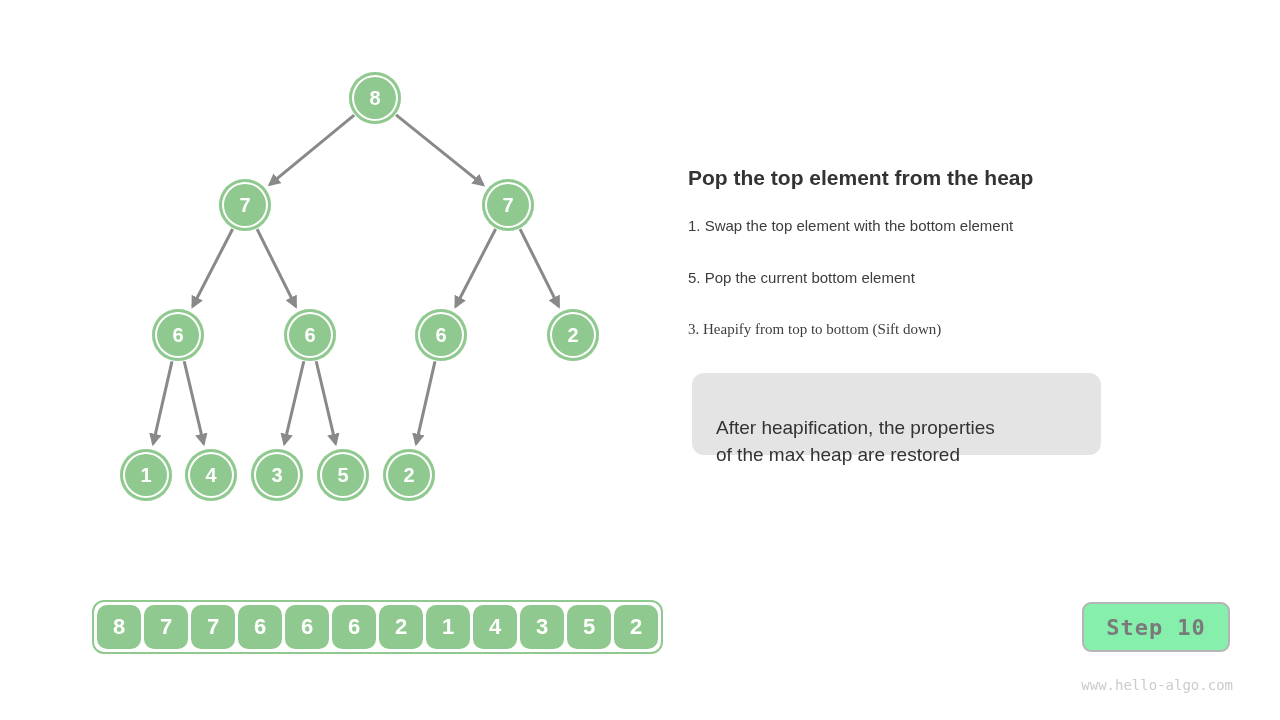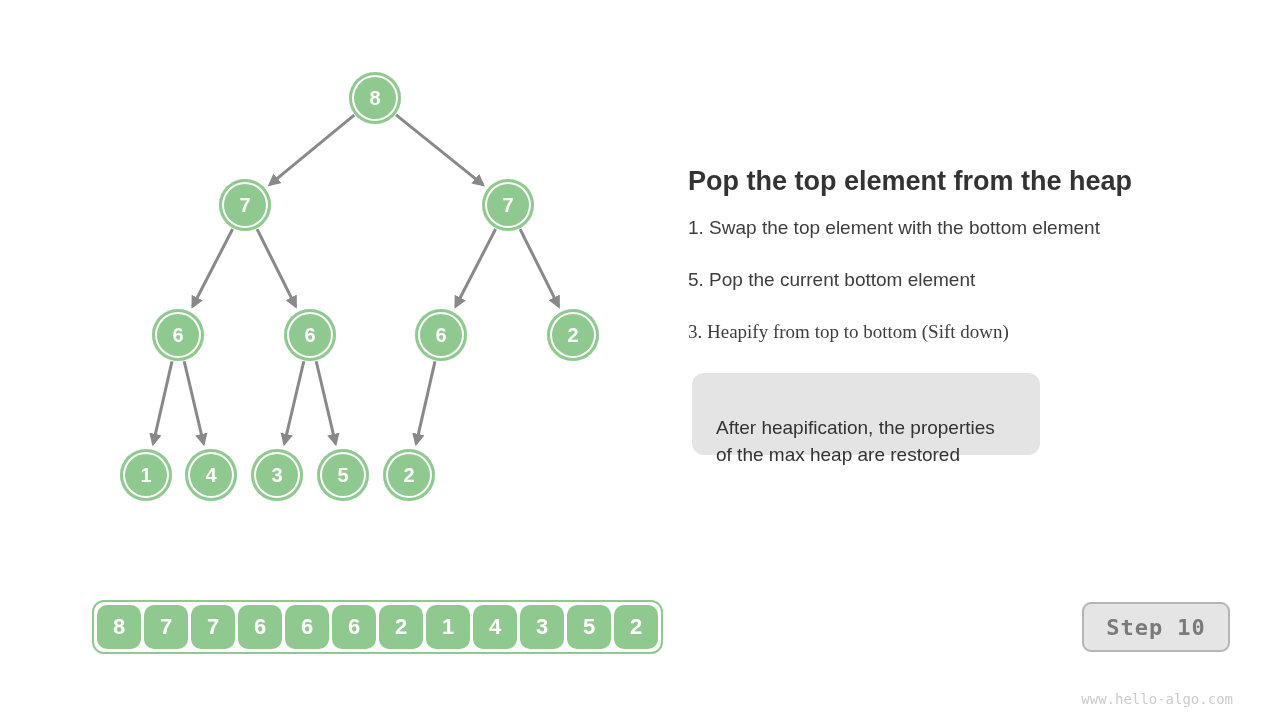--- a/index.html
+++ b/index.html
@@ -27,39 +27,39 @@
     font-weight: bold;
     display: flex;
     align-items: center;
     justify-content: center;
   }
 
   
   .panel-title {
     position: absolute;
     left: 688px; top: 166px;
-    font-size: 27px;
+    font-size: 21px;
     font-weight: bold;
     color: #333333;
     white-space: nowrap;
   }
   .panel-step {
     position: absolute;
     left: 688px;
-    font-size: 19px;
+    font-size: 15px;
     color: #3d3d3d;
     white-space: nowrap;
   }
   .panel-step.s0 { top: 217px; }
   .panel-step.s1 { top: 269px; }
   .panel-step.s2 { top: 321px; font-family: Liberation Serif, serif; }
   .note-box {
     position: absolute;
     left: 692px; top: 373px;
-    width: 348px; height: 82px;
+    width: 409px; height: 82px;
     background: #e4e4e4;
     border-radius: 12px;
     color: #333333;
     font-size: 19px;
     line-height: 27px;
     padding: 14px 0 0 24px;
     white-space: pre-line;
   }
 
   
@@ -85,33 +85,33 @@
     justify-content: center;
   }
 
   
   .step-badge {
     position: absolute;
     left: 1082px; top: 602px;
     width: 148px; height: 50px;
     border: 2px solid #b5b5b5;
     border-radius: 9px;
-    background: #e5e5e5;
+    background: #86efac;
     color: #7a7a7a;
     font-family: "DejaVu Sans Mono", monospace;
     font-weight: bold;
     font-size: 22px;
     letter-spacing: 1px;
     display: flex;
     align-items: center;
     justify-content: center;
   }
   .watermark {
     position: absolute;
-    right: 47px; top: 691px;
+    right: 47px; top: 677px;
     font-family: "DejaVu Sans Mono", monospace;
     font-size: 14px;
     color: #cbcbcb;
     white-space: nowrap;
   }
 </style>
 </head>
 <body>
 
 <div class="canvas">

